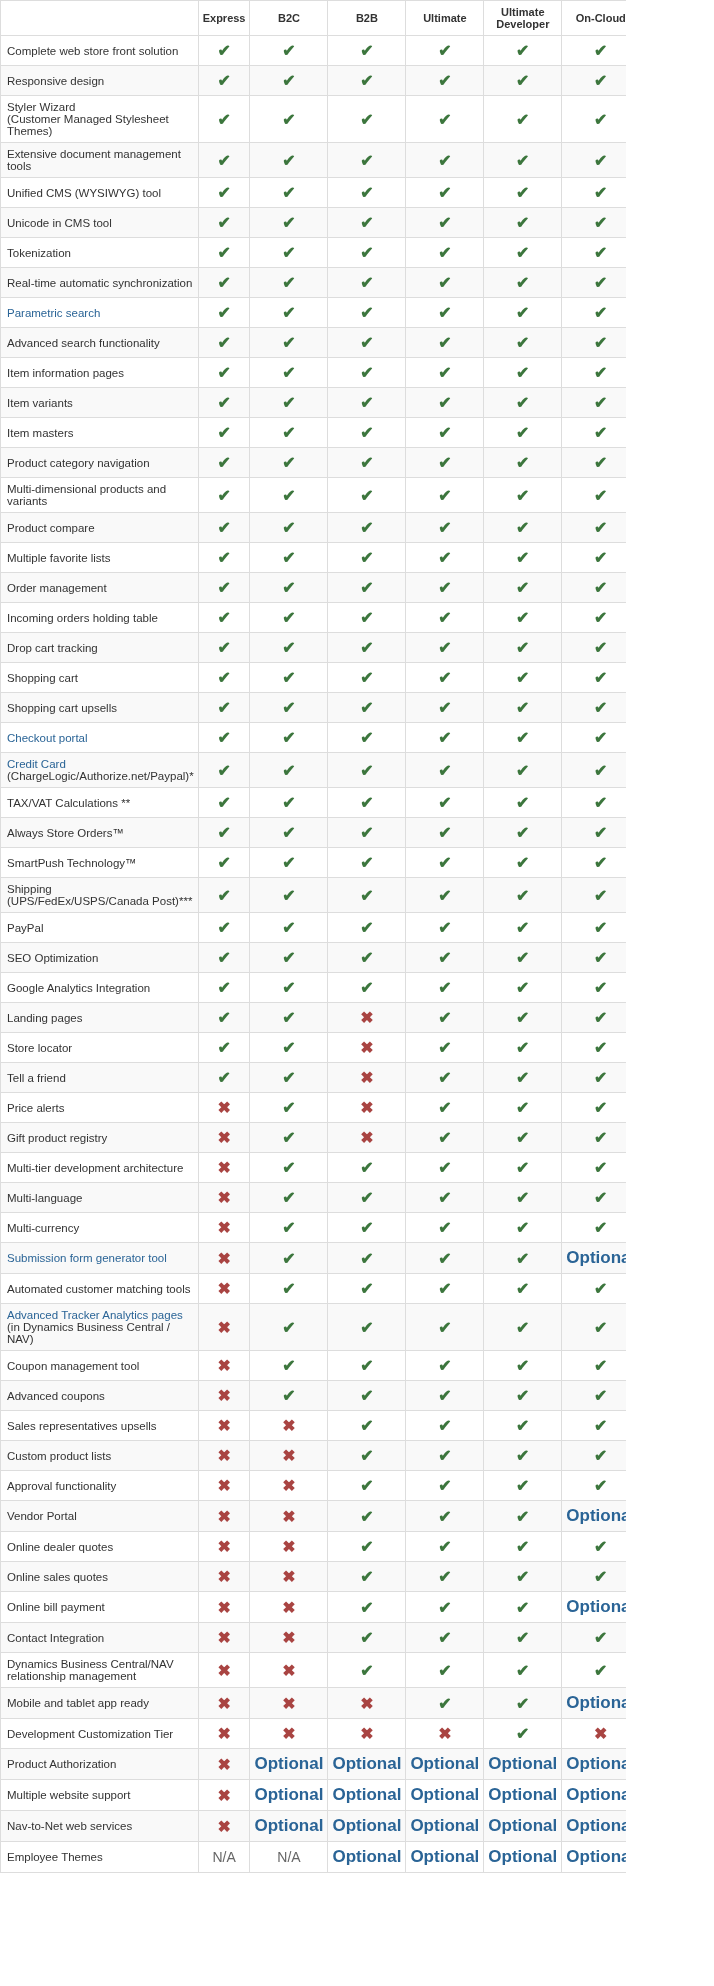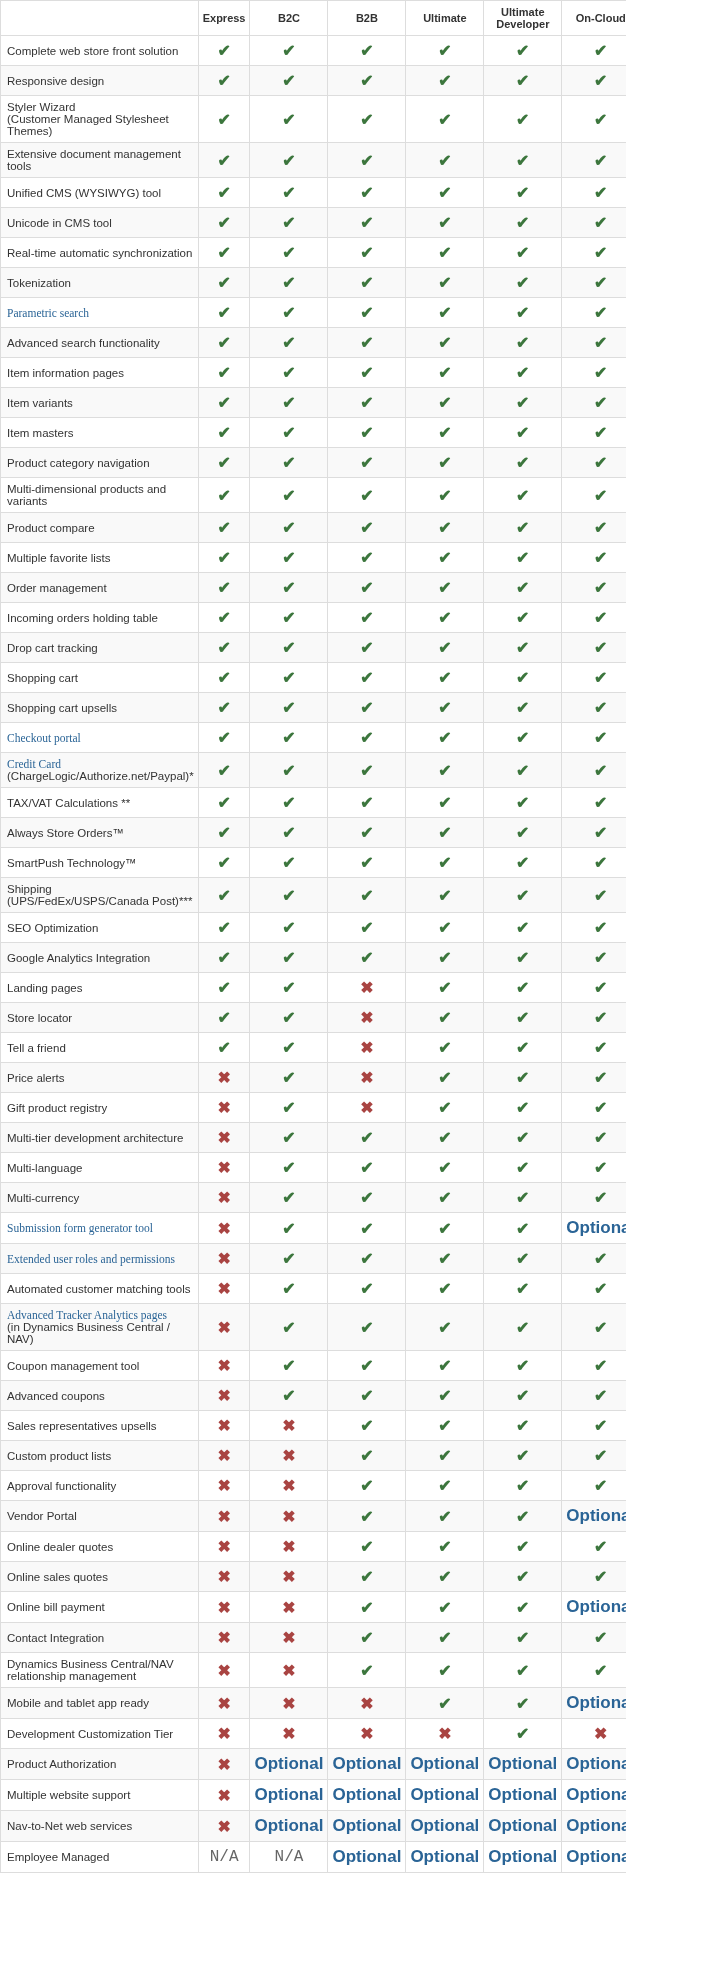--- a/index.html
+++ b/index.html
@@ -2,27 +2,27 @@
 <html><head>
   <meta charset="utf-8">
   <style>
     * { box-sizing: border-box; margin: 0; padding: 0; }
     body { font-family: Arial, sans-serif; font-size: 12px; color: #333; background: #fff; width: 714px; }
     .table-container { width: 626px; overflow-x: hidden; }
     table { width: 100%; border-collapse: collapse; }
     th, td { border: 1px solid #ddd; padding: 5px 4px; text-align: center; vertical-align: middle; }
     th { background: #fff; font-weight: bold; font-size: 11px; color: #333; }
     td.feature-name { text-align: left; padding-left: 6px; font-size: 11.5px; color: #333; }
-    td.feature-name a { color: #2a6496; text-decoration: none; font-family: Liberation Serif, serif; }
+    td.feature-name a { color: #2a6496; text-decoration: none; }
     tr:nth-child(even) { background: #f9f9f9; }
     tr:nth-child(odd) { background: #fff; }
     .check { color: #3c763d; font-size: 16px; font-weight: bold; }
     .cross { color: #a94442; font-size: 16px; font-weight: bold; }
     .optional { color: #2a6496; font-size: 17px; font-weight: bold; }
-    .na { color: #666; font-size: 16px; font-family: Liberation Mono, monospace; }
+    .na { color: #666; font-size: 14px; }
     th.col-header { font-size: 11px; vertical-align: middle; }
     th:first-child { text-align: left; width: 215px; }
     td:not(:first-child), th:not(:first-child) { width: 83px; }
   </style>
 </head>
 <body>
 
 <div class="table-container">
   <table>
     <thead>
@@ -85,38 +85,38 @@
         <tr>
     <td class="feature-name">Unicode in CMS tool</td>
     <td><span class="check">✔</span></td>
     <td><span class="check">✔</span></td>
     <td><span class="check">✔</span></td>
     <td><span class="check">✔</span></td>
     <td><span class="check">✔</span></td>
     <td><span class="check">✔</span></td>
   </tr>
         <tr>
+    <td class="feature-name">Tokenization</td>
+    <td><span class="check">✔</span></td>
+    <td><span class="check">✔</span></td>
+    <td><span class="check">✔</span></td>
+    <td><span class="check">✔</span></td>
+    <td><span class="check">✔</span></td>
+    <td><span class="check">✔</span></td>
+  </tr>
+        <tr>
     <td class="feature-name">Real-time automatic synchronization</td>
     <td><span class="check">✔</span></td>
     <td><span class="check">✔</span></td>
     <td><span class="check">✔</span></td>
     <td><span class="check">✔</span></td>
     <td><span class="check">✔</span></td>
     <td><span class="check">✔</span></td>
   </tr>
         <tr>
-    <td class="feature-name">Tokenization</td>
-    <td><span class="check">✔</span></td>
-    <td><span class="check">✔</span></td>
-    <td><span class="check">✔</span></td>
-    <td><span class="check">✔</span></td>
-    <td><span class="check">✔</span></td>
-    <td><span class="check">✔</span></td>
-  </tr>
-        <tr>
     <td class="feature-name"><a href="#">Parametric search</a></td>
     <td><span class="check">✔</span></td>
     <td><span class="check">✔</span></td>
     <td><span class="check">✔</span></td>
     <td><span class="check">✔</span></td>
     <td><span class="check">✔</span></td>
     <td><span class="check">✔</span></td>
   </tr>
         <tr>
     <td class="feature-name">Advanced search functionality</td>
@@ -283,20 +283,29 @@
         <tr>
     <td class="feature-name">Shipping (UPS/FedEx/USPS/Canada Post)***</td>
     <td><span class="check">✔</span></td>
     <td><span class="check">✔</span></td>
     <td><span class="check">✔</span></td>
     <td><span class="check">✔</span></td>
     <td><span class="check">✔</span></td>
     <td><span class="check">✔</span></td>
   </tr>
         <tr>
+    <td class="feature-name">PayPal</td>
+    <td><span class="check">✔</span></td>
+    <td><span class="check">✔</span></td>
+    <td><span class="check">✔</span></td>
+    <td><span class="check">✔</span></td>
+    <td><span class="check">✔</span></td>
+    <td><span class="check">✔</span></td>
+  </tr>
+        <tr>
     <td class="feature-name">SEO Optimization</td>
     <td><span class="check">✔</span></td>
     <td><span class="check">✔</span></td>
     <td><span class="check">✔</span></td>
     <td><span class="check">✔</span></td>
     <td><span class="check">✔</span></td>
     <td><span class="check">✔</span></td>
   </tr>
         <tr>
     <td class="feature-name">Google Analytics Integration</td>
@@ -382,29 +391,20 @@
         <tr>
     <td class="feature-name"><a href="#">Submission form generator tool</a></td>
     <td><span class="cross">✖</span></td>
     <td><span class="check">✔</span></td>
     <td><span class="check">✔</span></td>
     <td><span class="check">✔</span></td>
     <td><span class="check">✔</span></td>
     <td><span class="optional">Optional</span></td>
   </tr>
         <tr>
-    <td class="feature-name"><a href="#">Extended user roles and permissions</a></td>
-    <td><span class="cross">✖</span></td>
-    <td><span class="check">✔</span></td>
-    <td><span class="check">✔</span></td>
-    <td><span class="check">✔</span></td>
-    <td><span class="check">✔</span></td>
-    <td><span class="check">✔</span></td>
-  </tr>
-        <tr>
     <td class="feature-name">Automated customer matching tools</td>
     <td><span class="cross">✖</span></td>
     <td><span class="check">✔</span></td>
     <td><span class="check">✔</span></td>
     <td><span class="check">✔</span></td>
     <td><span class="check">✔</span></td>
     <td><span class="check">✔</span></td>
   </tr>
         <tr>
     <td class="feature-name"><a href="#">Advanced Tracker Analytics pages</a><br><span>(in Dynamics Business Central / NAV)</span></td>
@@ -553,21 +553,21 @@
         <tr>
     <td class="feature-name">Nav-to-Net web services</td>
     <td><span class="cross">✖</span></td>
     <td><span class="optional">Optional</span></td>
     <td><span class="optional">Optional</span></td>
     <td><span class="optional">Optional</span></td>
     <td><span class="optional">Optional</span></td>
     <td><span class="optional">Optional</span></td>
   </tr>
         <tr>
-    <td class="feature-name">Employee Managed</td>
+    <td class="feature-name">Employee Themes</td>
     <td><span class="na">N/A</span></td>
     <td><span class="na">N/A</span></td>
     <td><span class="optional">Optional</span></td>
     <td><span class="optional">Optional</span></td>
     <td><span class="optional">Optional</span></td>
     <td><span class="optional">Optional</span></td>
   </tr>
       </tbody>
   </table>
 </div>

